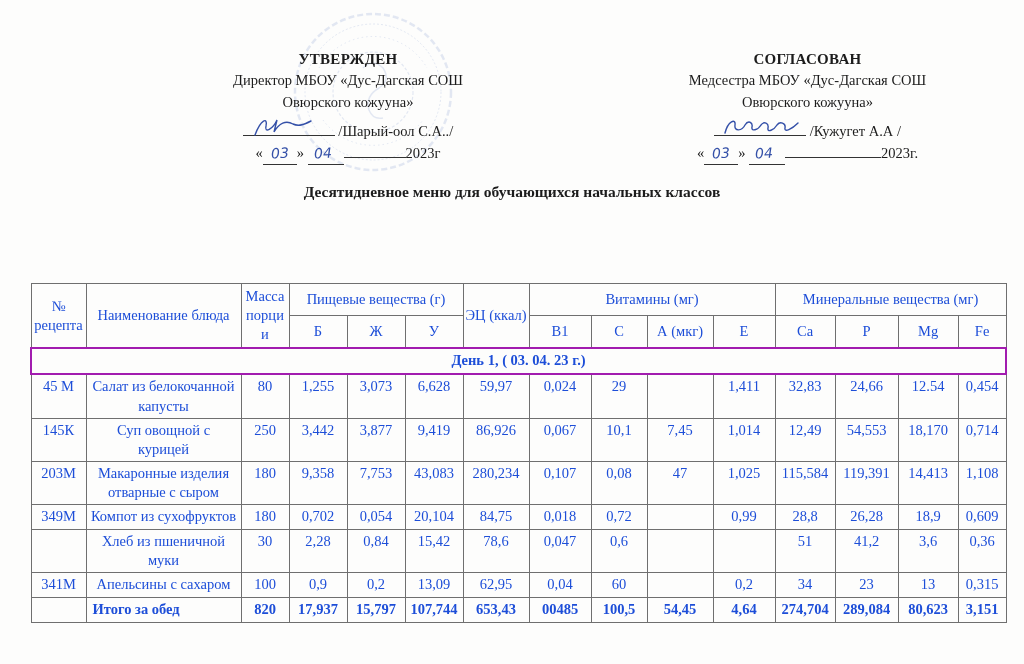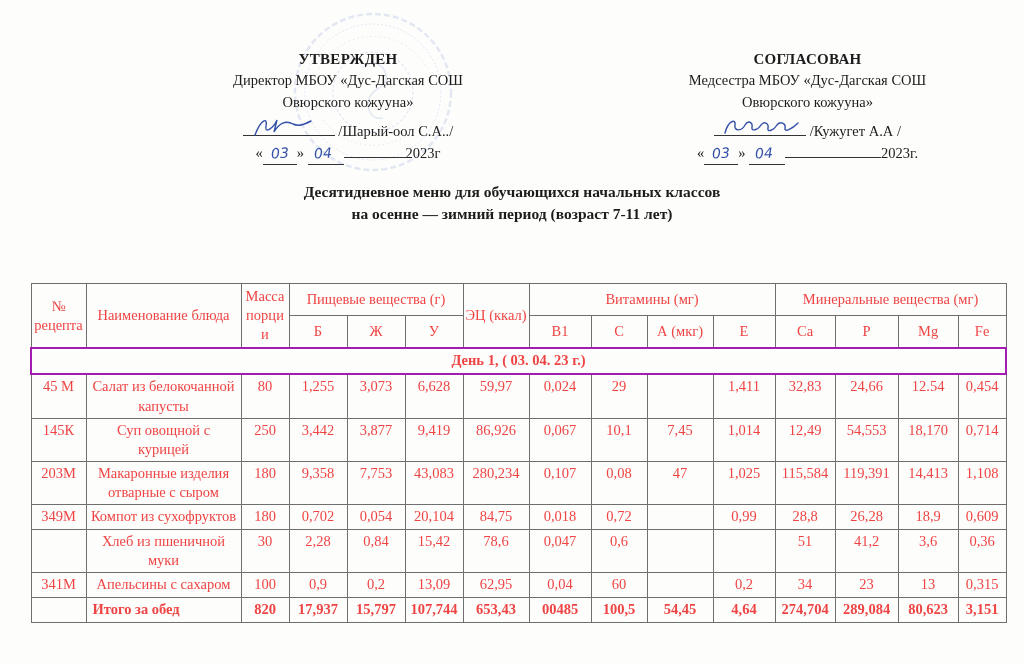--- a/index.html
+++ b/index.html
@@ -38,21 +38,21 @@
   
   .doc-title{
     position:absolute;top:181px;left:0;width:100%;
     text-align:center;font-weight:bold;font-size:15.5px;line-height:1.44;
   }
 
   
   table.menu{
     position:absolute;left:30px;top:283px;width:975px;
     border-collapse:collapse;table-layout:fixed;
-    font-size:14.5px;color:#ef4444;
+    font-size:14.5px;color:#1d4ed8;
   }
   table.menu th, table.menu td{
     border:1px solid #6f6f6f;padding:2px 4px;vertical-align:top;
     text-align:center;line-height:1.32;overflow:hidden;
   }
   table.menu th{font-weight:normal;padding:3px 2px;vertical-align:middle;}
   th.brk{overflow-wrap:anywhere;}
   td.c-dish, .total-row td.c-dish{text-align:left;padding-left:6px;}
   td.c-no{text-align:left;padding-left:5px;}
   tr.day-row td{
@@ -110,21 +110,20 @@
       <span>/Кужугет А.А /</span>
     </div>
     <div class="date-line">
       <span>«</span><span class="u day"><span class="hw">03</span></span><span>»</span>
       <span class="u month"><span class="hw">04</span></span><span class="u fill2"></span><span>2023г.</span>
     </div>
   </div>
 
   <div class="doc-title">
     <div>Десятидневное меню для обучающихся начальных классов</div>
-    <div>на осенне — зимний период (возраст 7-11 лет)</div>
   </div>
 
   <table class="menu">
     <colgroup>
       <col style="width:55px">
         <col style="width:155px">
         <col style="width:48px">
       <col style="width:58px">
         <col style="width:58px">
         <col style="width:58px">

